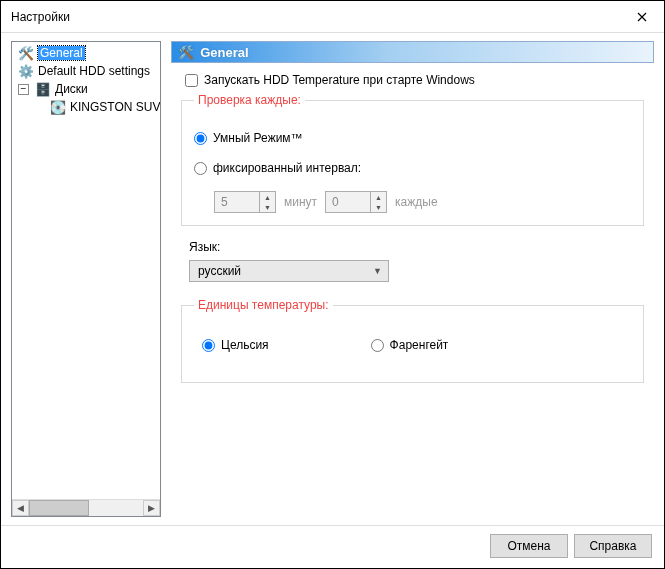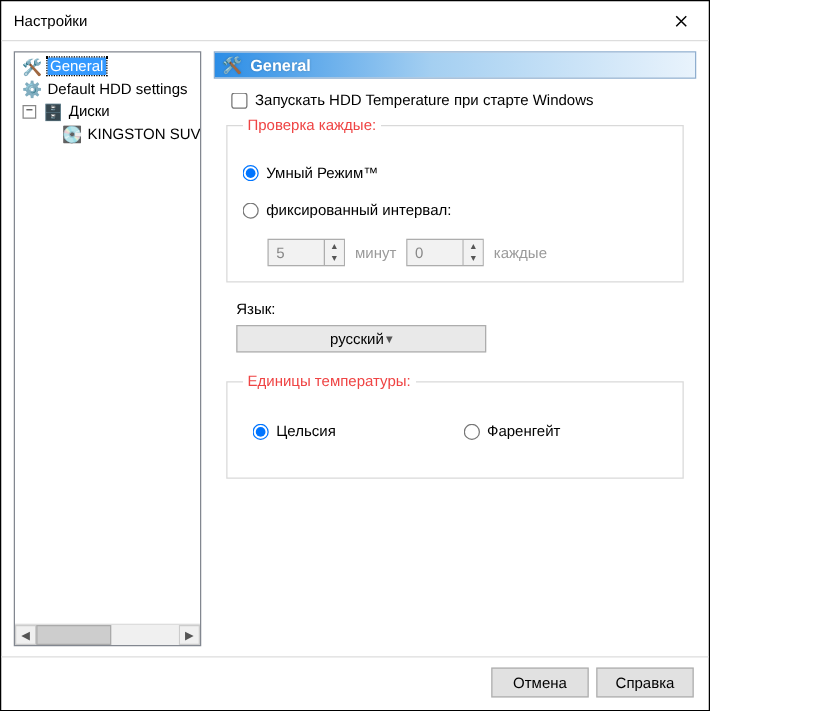--- a/index.html
+++ b/index.html
@@ -4,21 +4,21 @@
 <style>
   * { box-sizing: border-box; }
   body {
     margin: 0;
     font-family: "Segoe UI", Tahoma, sans-serif;
     font-size: 12px;
     background: #fff;
     color: #000;
   }
   .window {
-    width: 568px;
+    width: 665px;
     height: 569px;
     border: 1px solid #000;
     background: #fff;
     display: flex;
     flex-direction: column;
     position: relative;
   }
   .titlebar {
     height: 32px;
     display: flex;
@@ -182,21 +182,21 @@
   .unit-label { color: #9a9a9a; }
   .lang-label { margin: 0 0 6px 10px; display: block; }
   .combo {
     margin-left: 10px;
     width: 200px;
     height: 22px;
     border: 1px solid #adadad;
     background: #e9e9e9;
     display: flex;
     align-items: center;
-    justify-content: center;
+    justify-content: space-between;
     padding: 0 6px 0 8px;
     margin-bottom: 16px;
   }
   .combo .arrow { font-size: 9px; color: #555; }
   .temp-radios {
     display: flex;
     gap: 102px;
     padding: 2px 8px;
   }
   .button-bar {

